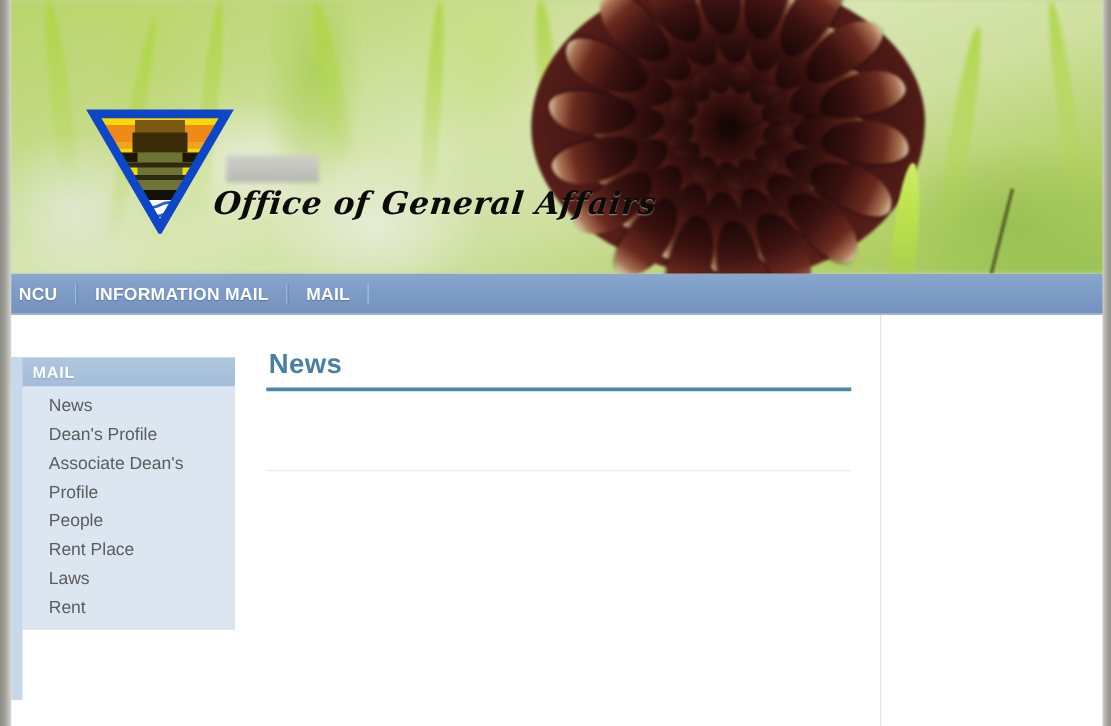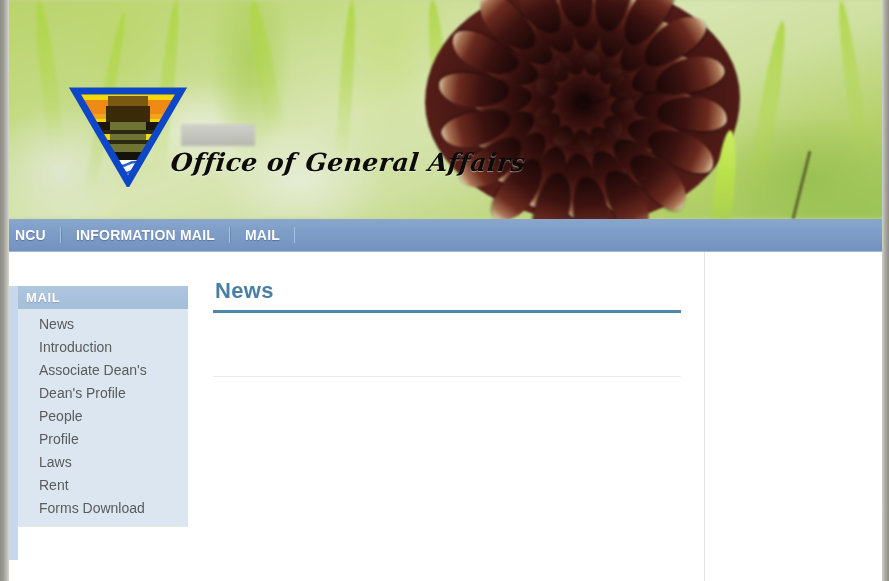--- a/index.html
+++ b/index.html
@@ -387,28 +387,27 @@
     <div class="nav-filler"></div>
   </nav>
 
   <div class="content-wrap"></div>
 
   <div class="sidebar-accent"></div>
   <aside class="sidebar">
     <div class="menu-header">MAIL</div>
     <ul class="menu-list" id="menu-list">
         <li>News</li>
-        <li>Introduction</li>
+        <li>Dean's Profile</li>
         <li>Associate Dean's</li>
-        <li>Dean's Profile</li>
+        <li>Profile</li>
         <li>People</li>
-        <li>Profile</li>
+        <li>Rent Place</li>
         <li>Laws</li>
         <li>Rent</li>
-        <li>Forms Download</li>
       </ul>
   </aside>
 
   <main class="main">
     <h1 class="page-title">News</h1>
     <div class="title-rule"></div>
     <div class="content-body">
       <div class="content-divider"></div>
     </div>
   </main>

